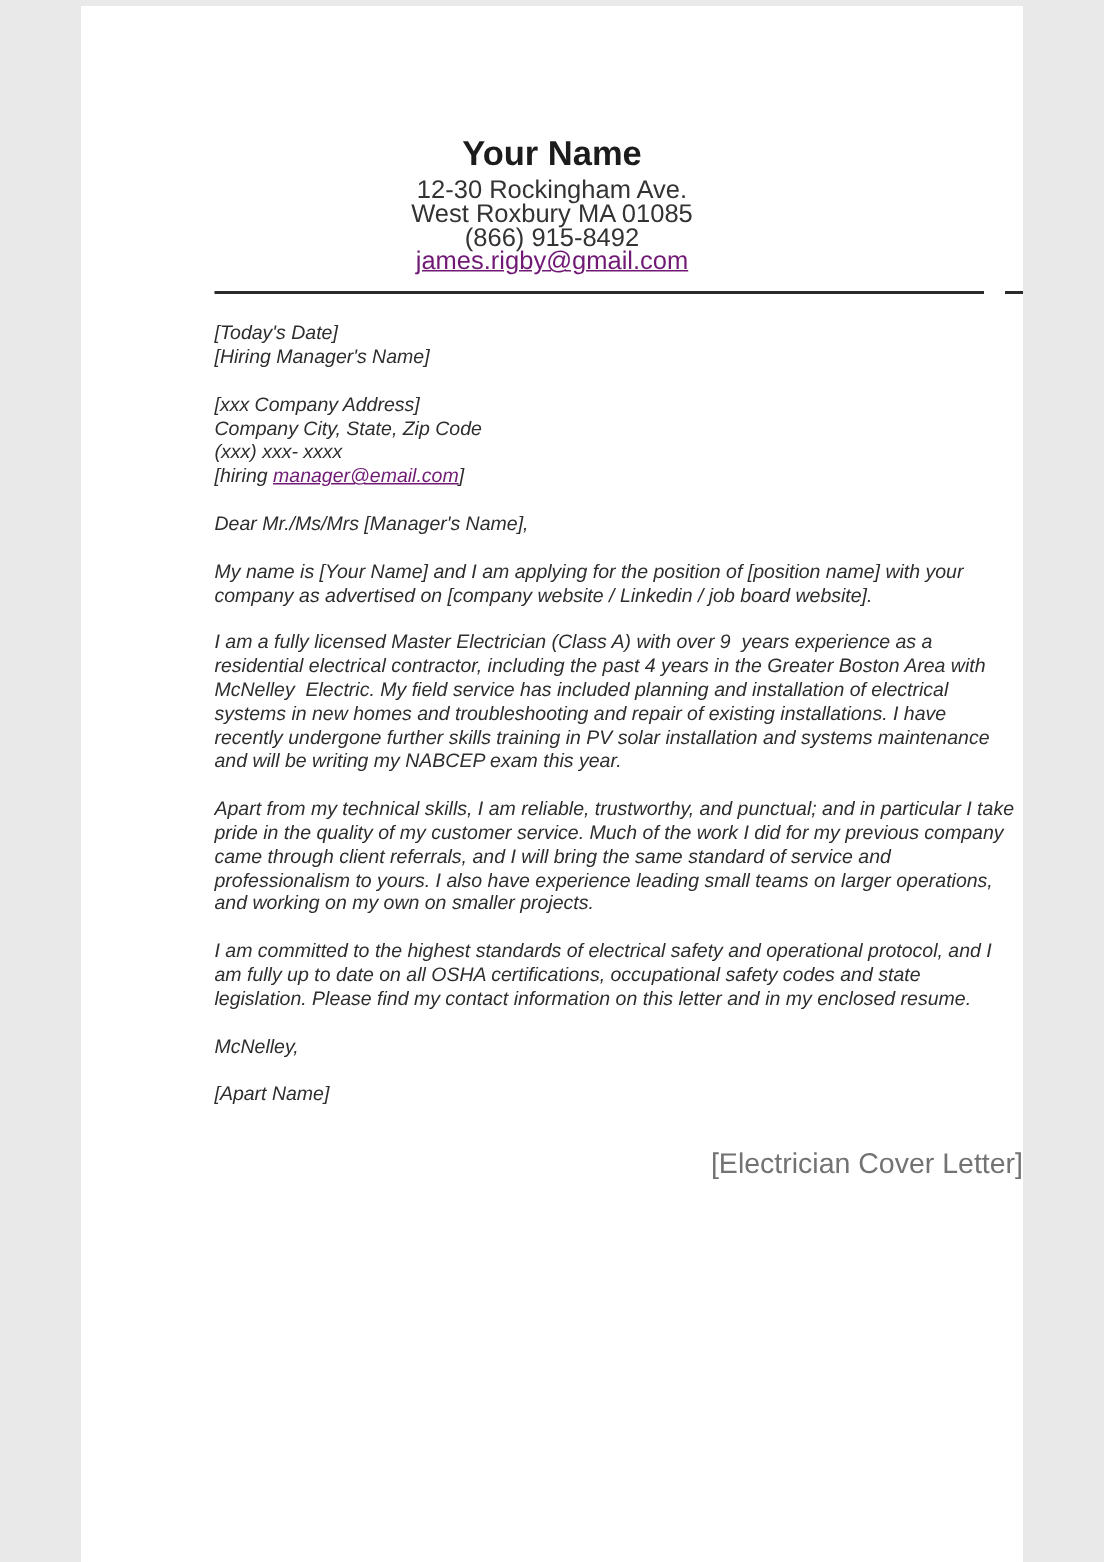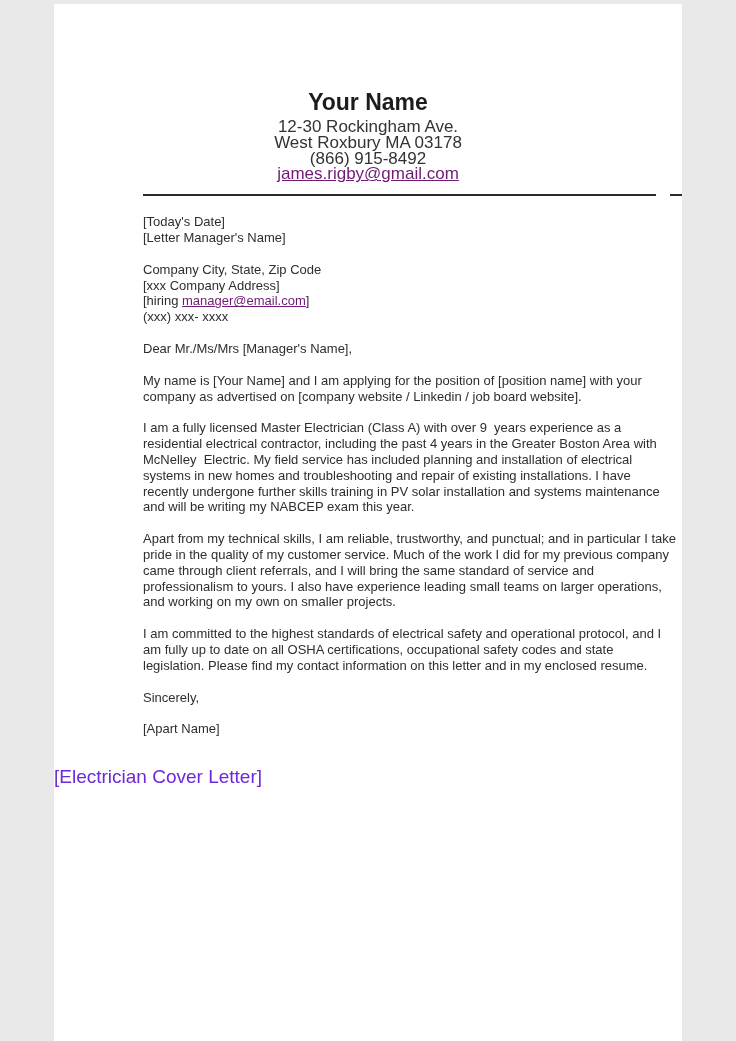--- a/index.html
+++ b/index.html
@@ -48,63 +48,65 @@
     width: 12px;
     height: 2px;
     background: #2b2b2b;
     margin-left: 14px;
   }
   .body {
     margin: 18px 0 0 89px;
     width: 566px;
     font-size: 13px;
     line-height: 15.8px;
+    font-style: italic;
   }
   .block { margin-bottom: 16px; }
   .para { white-space: pre-wrap; margin-bottom: 16px; }
   .footer-title {
     margin-top: 28px;
-    text-align: left;
+    text-align: right;
     font-size: 19px;
-    color: #6d28d9;
+    color: #737373;
     line-height: 23px;
+    padding-left: 40px;
   }
 </style>
 </head>
 <body>
 
 <div class="page">
 
   <header class="header">
     <div class="sender-name">Your Name</div>
     <div class="addr-line">12-30 Rockingham Ave.</div>
-    <div class="addr-line">West Roxbury MA 03178</div>
+    <div class="addr-line">West Roxbury MA 01085</div>
     <div class="addr-line">(866) 915-8492</div>
     <div class="addr-line">
       <a class="link" href="#">james.rigby@gmail.com</a>
     </div>
   </header>
 
   <div class="rule-row">
     <div class="rule-main"></div>
     <div class="rule-dash"></div>
   </div>
 
   <main class="body">
 
     <div class="block">
       <div>[Today's Date]</div>
-      <div>[Letter Manager's Name]</div>
+      <div>[Hiring Manager's Name]</div>
     </div>
 
     <div class="block">
+      <div>[xxx Company Address]</div>
       <div>Company City, State, Zip Code</div>
-      <div>[xxx Company Address]</div>
+      <div>(xxx) xxx- xxxx</div>
       <div><span>[hiring </span><a class="link" href="#">manager@email.com</a><span>]</span></div>
-      <div>(xxx) xxx- xxxx</div>
     </div>
 
     <div class="block">Dear Mr./Ms/Mrs [Manager's Name],</div>
 
     <div class="para">My name is [Your Name] and I am applying for the position of [position name] with your
 company as advertised on [company website / Linkedin / job board website].</div>
 
     <div class="para">I am a fully licensed Master Electrician (Class A) with over 9  years experience as a
 residential electrical contractor, including the past 4 years in the Greater Boston Area with
 McNelley  Electric. My field service has included planning and installation of electrical
@@ -115,21 +117,21 @@
     <div class="para">Apart from my technical skills, I am reliable, trustworthy, and punctual; and in particular I take
 pride in the quality of my customer service. Much of the work I did for my previous company
 came through client referrals, and I will bring the same standard of service and
 professionalism to yours. I also have experience leading small teams on larger operations,
 and working on my own on smaller projects.</div>
 
     <div class="para">I am committed to the highest standards of electrical safety and operational protocol, and I
 am fully up to date on all OSHA certifications, occupational safety codes and state
 legislation. Please find my contact information on this letter and in my enclosed resume.</div>
 
-    <div class="block">Sincerely,</div>
+    <div class="block">McNelley,</div>
 
     <div class="block">[Apart Name]</div>
 
   </main>
 
   <div class="footer-title">[Electrician Cover Letter]</div>
 
 </div>
 
 </body></html>

